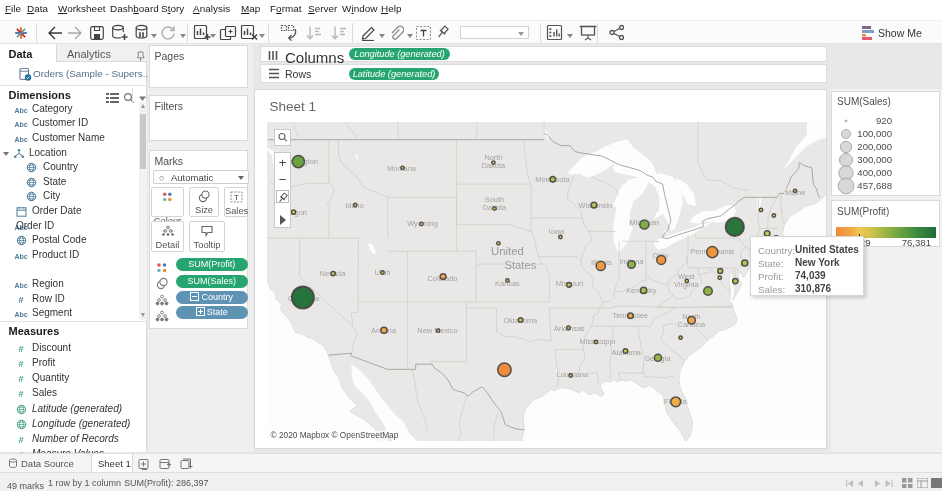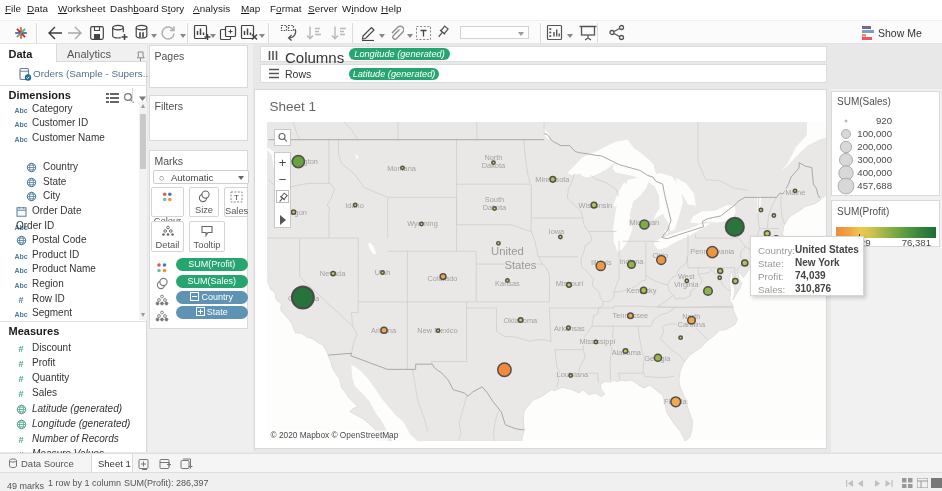--- a/index.html
+++ b/index.html
@@ -201,20 +201,30 @@
       <span style="position:absolute;left:32px;top:0">Category</span>
     </div>
     <div class="frow" style="top:73.4px">
       <span style="position:absolute;left:13px;top:1px;width:16px;text-align:center"><span class="fic" style="color:#4f7d9b;font-size:7px;font-weight:bold;letter-spacing:0">Abc</span></span>
       <span style="position:absolute;left:32px;top:0">Customer ID</span>
     </div>
     <div class="frow" style="top:88.0px">
       <span style="position:absolute;left:13px;top:1px;width:16px;text-align:center"><span class="fic" style="color:#4f7d9b;font-size:7px;font-weight:bold;letter-spacing:0">Abc</span></span>
       <span style="position:absolute;left:32px;top:0">Customer Name</span>
     </div>
+    <div class="frow" style="top:102.6px">
+      <span style="position:absolute;left:3px;top:5px;width:0;height:0;border-left:3.5px solid transparent;border-right:3.5px solid transparent;border-top:4.5px solid #777"></span>
+      <span style="position:absolute;left:13px;top:1px"><svg width="12" height="11" viewBox="0 0 12 11" style="vertical-align:-2px">
+          <circle cx="6" cy="2.2" r="1.3" fill="#4f7d9b"></circle>
+          <circle cx="2.2" cy="8.8" r="1.3" fill="#4f7d9b"></circle>
+          <circle cx="9.8" cy="8.8" r="1.3" fill="#4f7d9b"></circle>
+          <path d="M6 3.5v2M6 5.5L2.6 7.8M6 5.5l3.4 2.3" stroke="#4f7d9b" stroke-width="1" fill="none"></path>
+        </svg></span>
+      <span style="position:absolute;left:29px;top:0">Location</span>
+    </div>
     <div class="frow" style="top:117.2px">
       <span style="position:absolute;left:26px;top:1px"><svg width="11" height="11" viewBox="0 0 11 11" style="vertical-align:-2px">
           <circle cx="5.5" cy="5.5" r="4.2" fill="none" stroke="#4f7d9b" stroke-width="1"></circle>
           <ellipse cx="5.5" cy="5.5" rx="2" ry="4.2" fill="none" stroke="#4f7d9b" stroke-width="0.8"></ellipse>
           <path d="M1.3 5.5h8.4M2 3.2h7M2 7.8h7" stroke="#4f7d9b" stroke-width="0.8"></path>
         </svg></span>
       <span style="position:absolute;left:43px;top:0">Country</span>
     </div>
     <div class="frow" style="top:131.8px">
       <span style="position:absolute;left:26px;top:1px"><svg width="11" height="11" viewBox="0 0 11 11" style="vertical-align:-2px">
@@ -248,24 +258,20 @@
       <span style="position:absolute;left:13px;top:1px;width:16px;text-align:center"><svg width="11" height="11" viewBox="0 0 11 11" style="vertical-align:-2px">
           <circle cx="5.5" cy="5.5" r="4.2" fill="none" stroke="#4f7d9b" stroke-width="1"></circle>
           <ellipse cx="5.5" cy="5.5" rx="2" ry="4.2" fill="none" stroke="#4f7d9b" stroke-width="0.8"></ellipse>
           <path d="M1.3 5.5h8.4M2 3.2h7M2 7.8h7" stroke="#4f7d9b" stroke-width="0.8"></path>
         </svg></span>
       <span style="position:absolute;left:32px;top:0">Postal Code</span>
     </div>
     <div class="frow" style="top:204.8px">
       <span style="position:absolute;left:13px;top:1px;width:16px;text-align:center"><span class="fic" style="color:#4f7d9b;font-size:7px;font-weight:bold;letter-spacing:0">Abc</span></span>
       <span style="position:absolute;left:32px;top:0">Product ID</span>
-    </div>
-    <div class="frow" style="top:219.4px">
-      <span style="position:absolute;left:13px;top:1px;width:16px;text-align:center"><span class="fic" style="color:#4f7d9b;font-size:7px;font-weight:bold;letter-spacing:0">Abc</span></span>
-      <span style="position:absolute;left:32px;top:0">Product Name</span>
     </div>
     <div class="frow" style="top:234.0px">
       <span style="position:absolute;left:13px;top:1px;width:16px;text-align:center"><span class="fic" style="color:#4f7d9b;font-size:7px;font-weight:bold;letter-spacing:0">Abc</span></span>
       <span style="position:absolute;left:32px;top:0">Region</span>
     </div>
     <div class="frow" style="top:248.6px">
       <span style="position:absolute;left:13px;top:1px;width:16px;text-align:center"><span class="fic" style="color:#4f7d9b;font-size:9px;font-weight:bold;">#</span></span>
       <span style="position:absolute;left:32px;top:0">Row ID</span>
     </div>
     <div class="frow" style="top:263.2px">

